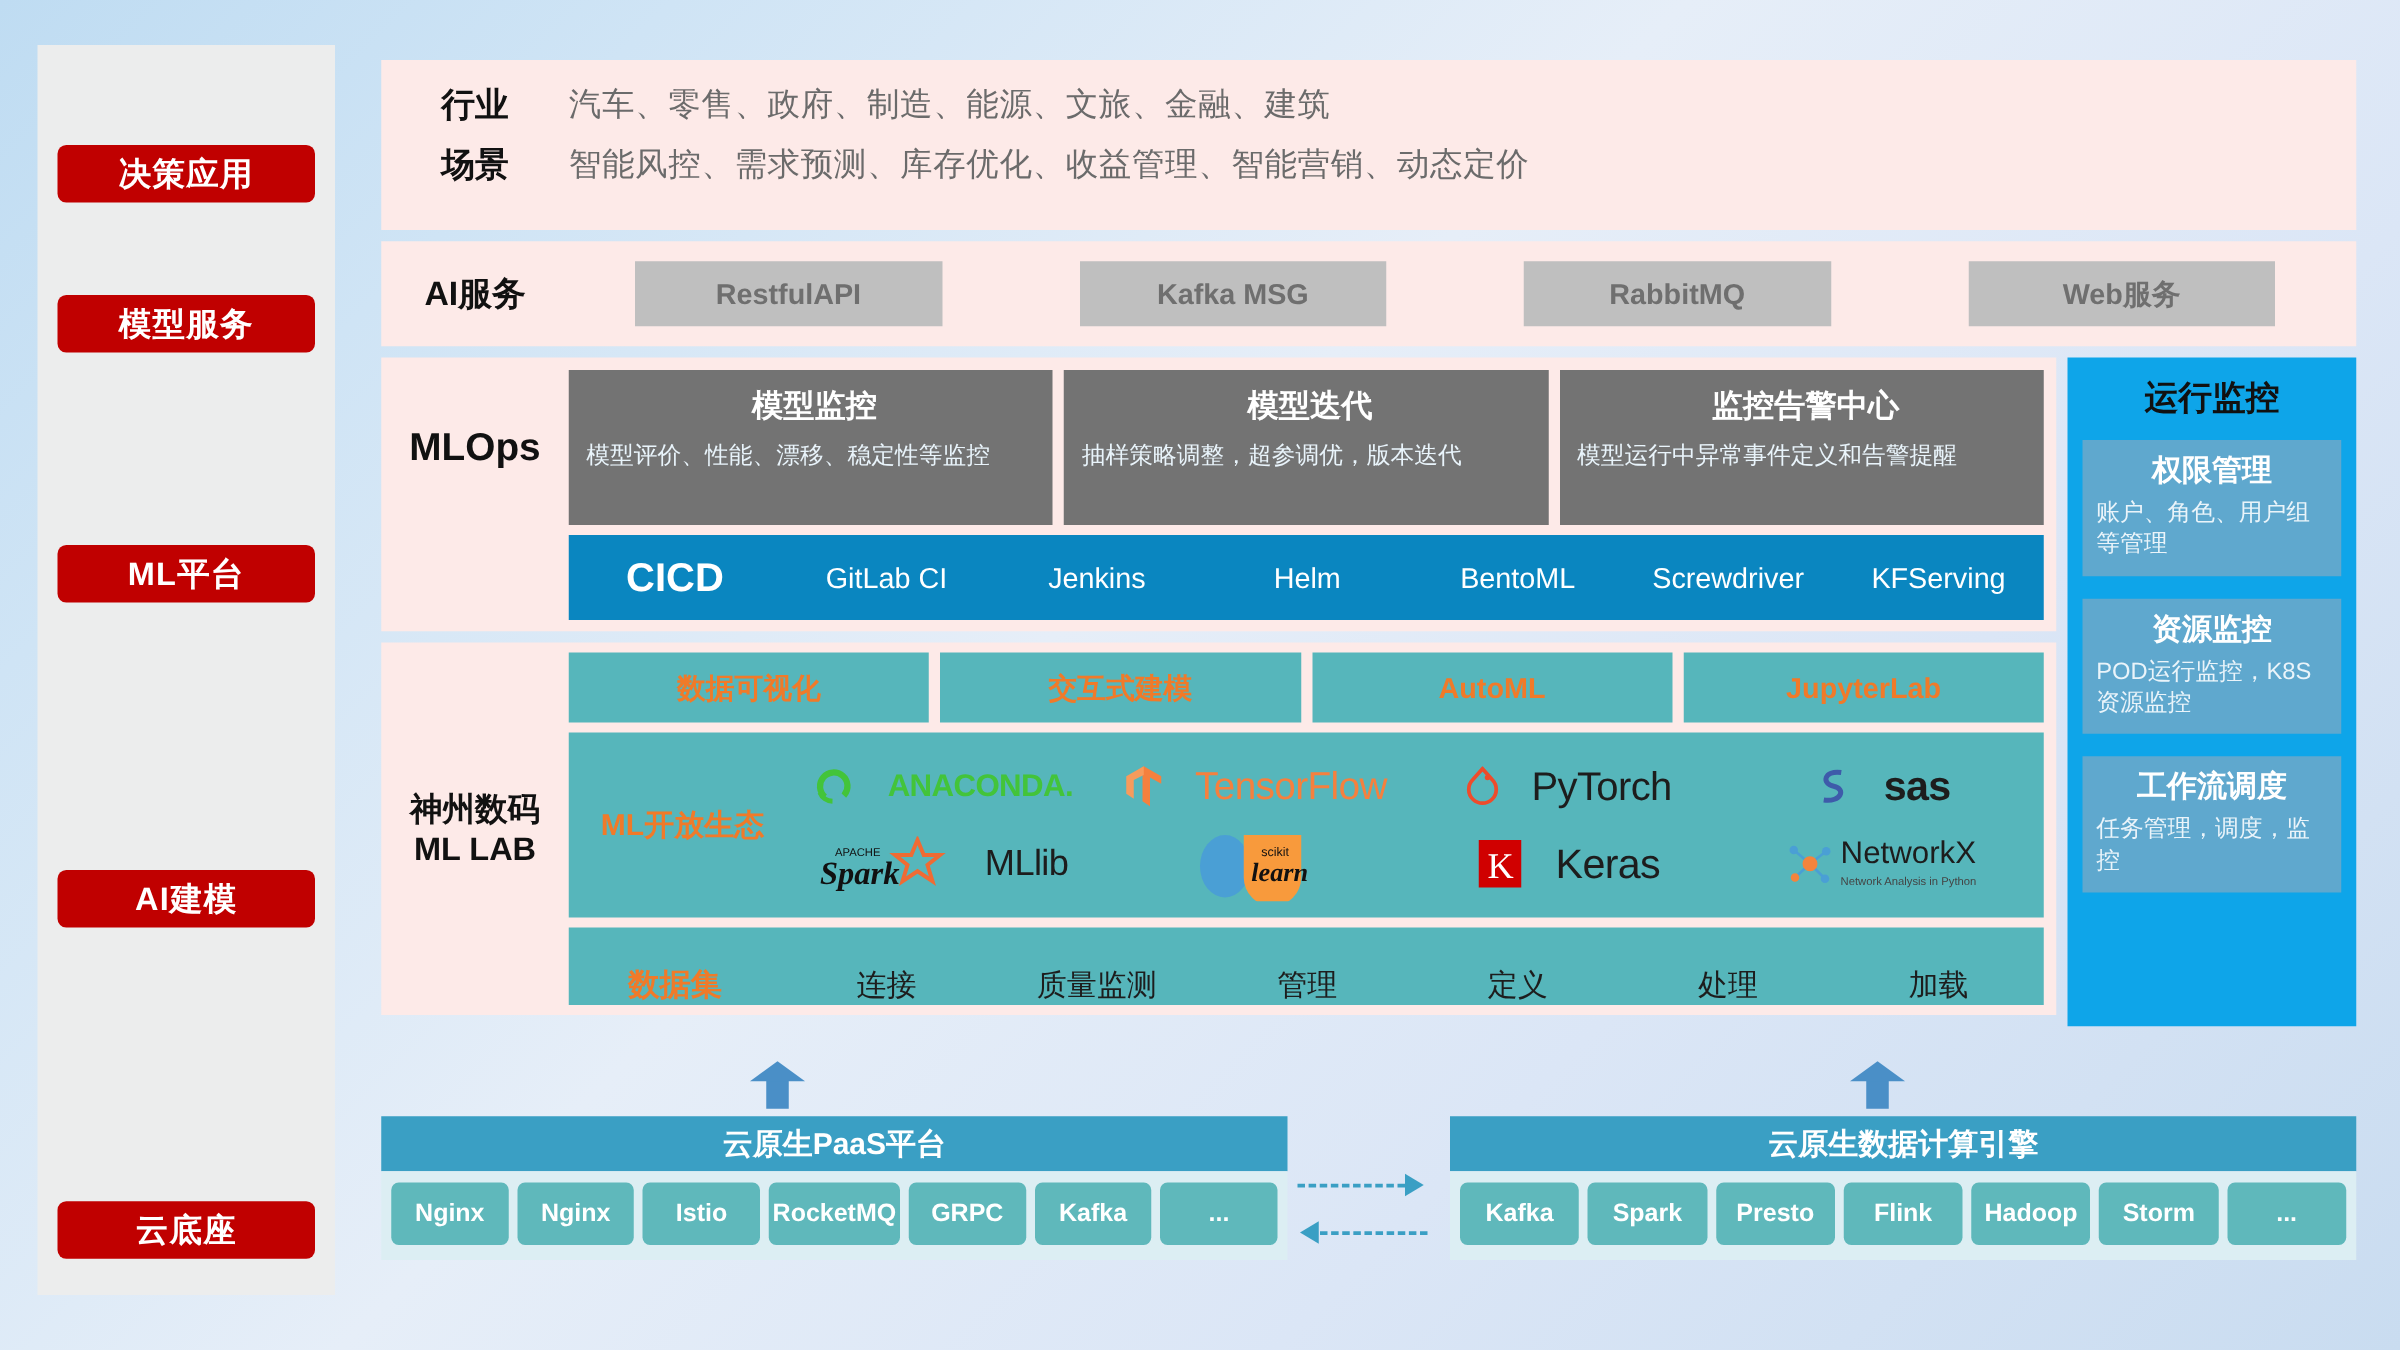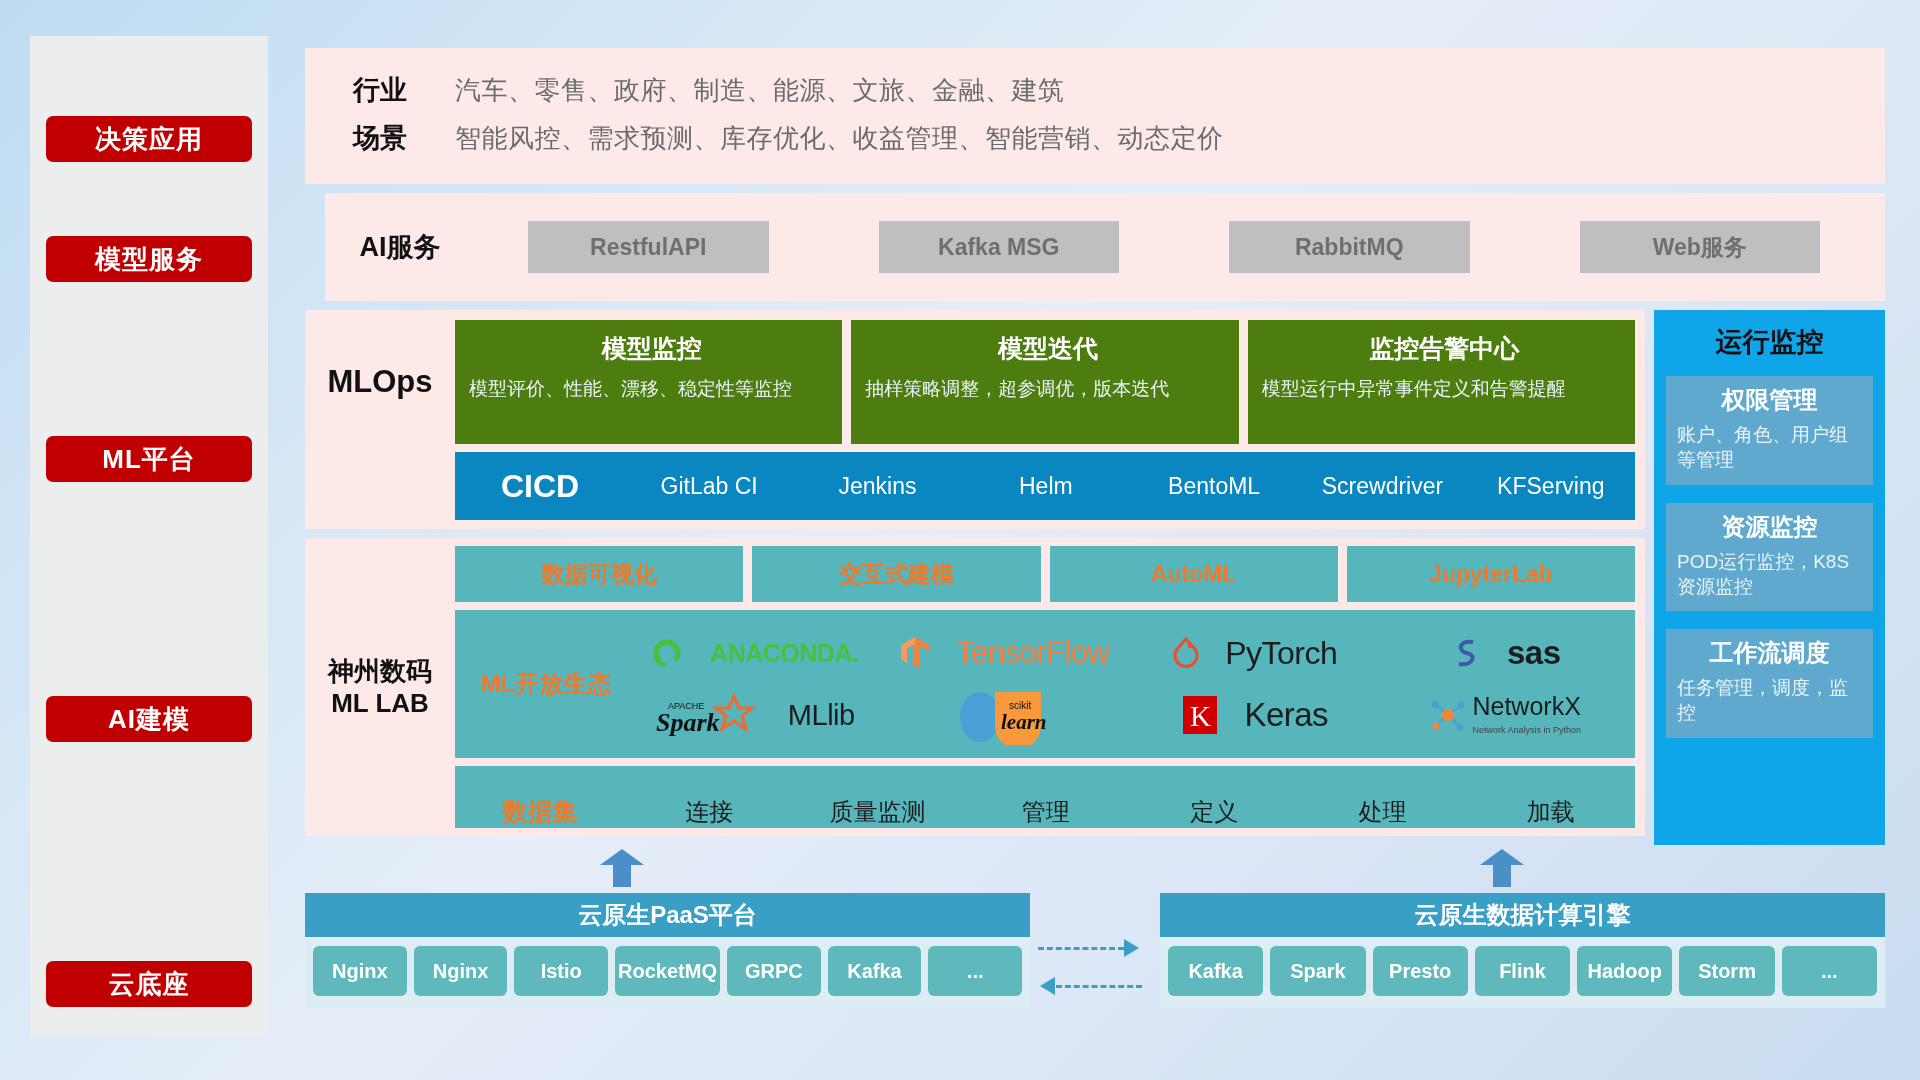--- a/index.html
+++ b/index.html
@@ -36,29 +36,29 @@
   .main { position: absolute; left: 305px; top: 48px; width: 1580px; }
 
   .band {
     background: #fdeae8;
     margin-bottom: 9px;
     position: relative;
   }
 
   
   .band-top { padding: 18px 0 20px 0; height: 136px; }
-  .kv { display: flex; align-items: center; height: 48px; }
+  .kv { display: flex; align-items: flex-start; height: 48px; }
   .kv .k {
     width: 150px; text-align: center; flex: none;
     font-size: 27px; font-weight: bold; color: #111;
   }
   .kv .v { font-size: 26px; color: #6b6b6b; letter-spacing: .5px; }
 
   
-  .band-ai { height: 108px; display: flex; align-items: center; margin-left: 20px; }
+  .band-ai { height: 84px; display: flex; align-items: center; }
   .band-ai .k {
     width: 150px; flex: none; text-align: center;
     font-size: 27px; font-weight: bold; color: #111;
   }
   .ai-boxes { display: flex; gap: 4px; flex: 1; padding-right: 12px; }
   .ai-box {
     flex: 1; height: 52px; background: #bfbfbf;
     display: flex; align-items: center; justify-content: center;
     color: #6f6f6f; font-size: 23px; font-weight: bold;
     margin: 0 53px;
@@ -68,21 +68,21 @@
   .mid-wrap { display: flex; gap: 9px; align-items: stretch; }
   .mid-left { width: 1340px; flex: none; }
 
   .band-mlops { padding: 10px 0 8px 0; display: flex; align-items: center; }
   .band-mlops .k {
     width: 150px; flex: none; text-align: center;
     font-size: 31px; font-weight: bold; color: #111;
   }
   .mlops-cards { display: flex; gap: 9px; flex: 1; padding-right: 10px; }
   .mlops-card {
-    flex: 1; background: #4d7c0f; color: #fff;
+    flex: 1; background: #737373; color: #fff;
     padding: 12px 8px 16px 14px; min-height: 124px;
   }
   .mlops-card .t {
     font-size: 25px; font-weight: bold; text-align: center; margin-bottom: 11px;
   }
   .mlops-card .d { font-size: 19px; line-height: 1.35; color: #e9f4fb; }
 
   .cicd-row {
     background: #0a86c0; color: #fff;
     margin: 0 10px 0 150px; height: 68px;

